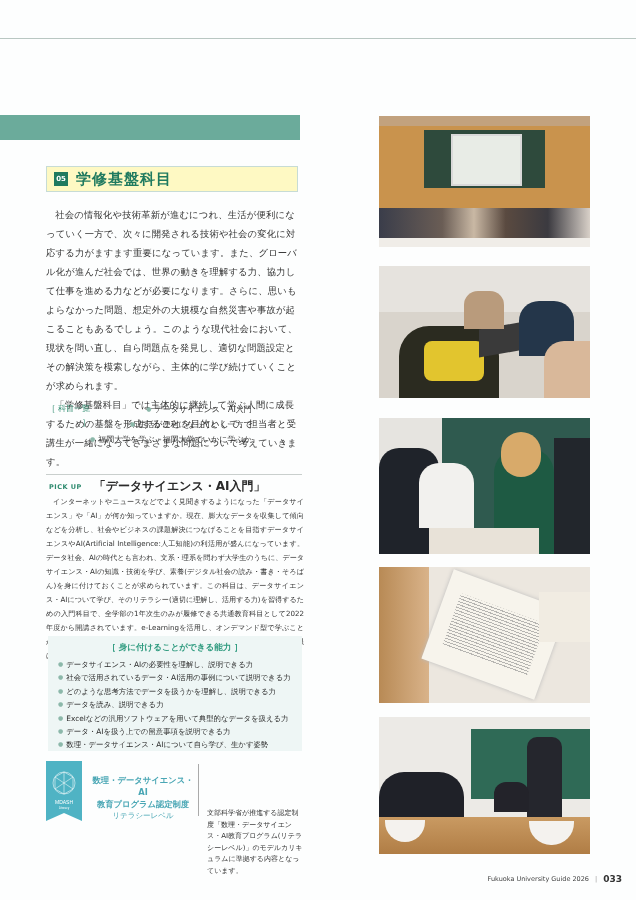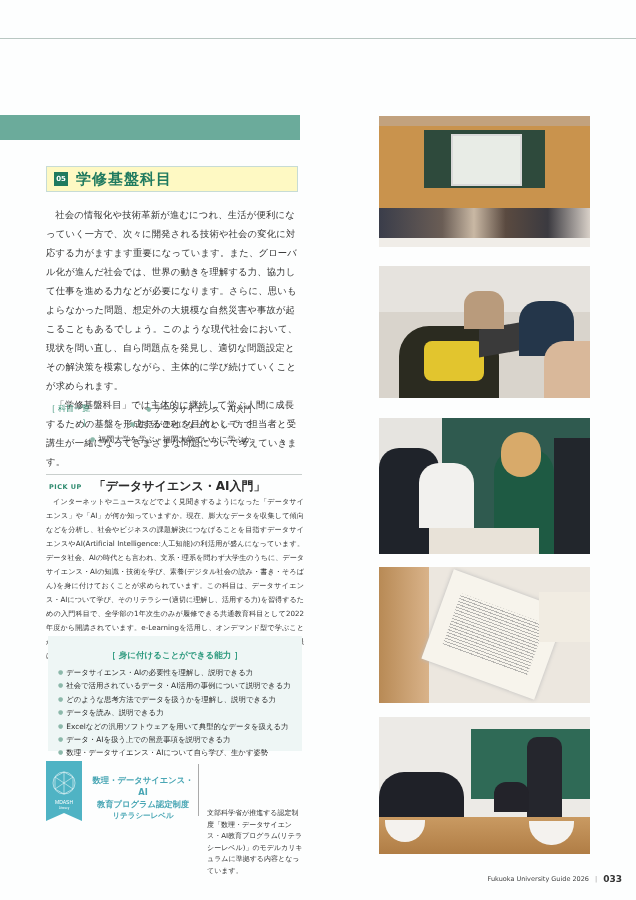--- a/index.html
+++ b/index.html
@@ -40,29 +40,29 @@
   .pickup-title { margin-left: 12px; font-size: 12px; font-weight: bold; color: #2a2a2a; }
 
   .pickup-body {
     position: absolute; left: 46px; top: 495px; width: 258px;
     font-size: 7.1px; line-height: 14px; color: #333; text-align: justify;
   }
   .pickup-body p { margin: 0; text-indent: 1em; }
 
   .skills-box {
     position: absolute; left: 48px; top: 636px; width: 254px; height: 115px;
-    background: #eef6f5; box-sizing: border-box; padding: 14px 10px;
+    background: #eef6f5; box-sizing: border-box; padding: 6px 10px;
   }
   .skills-title { text-align: center; font-size: 8.5px; font-weight: bold; color: #2d9a7e; margin-bottom: 4px; }
   .skills-box ul { list-style: none; margin: 0; padding: 0; font-size: 7.4px; line-height: 12.4px; color: #2b2b2b; }
   .skills-box li::before { content: "●"; color: #8cb8aa; font-size: 6px; margin-right: 3px; vertical-align: 1px; }
 
   .cert-badge { position: absolute; left: 46px; top: 761px; width: 36px; height: 60px; }
   .cert-title { position: absolute; left: 88px; top: 774px; width: 110px; text-align: center; color: #4aa7b5; font-size: 8.3px; line-height: 12px; font-weight: bold; }
-  .cert-sub { font-weight: bold; font-size: 7.5px; display: block; }
+  .cert-sub { font-weight: normal; font-size: 7.5px; display: block; }
   .cert-divider { position: absolute; left: 198px; top: 764px; width: 1px; height: 52px; background: #aaa; }
   .cert-note { position: absolute; left: 207px; top: 808px; width: 98px; font-size: 7px; line-height: 11.5px; color: #333; }
 
   .photo { position: absolute; left: 379px; width: 211px; overflow: hidden; }
   .footer { position: absolute; right: 14px; top: 874px; display: flex; align-items: center; font-size: 6.5px; color: #444; }
   .footer-sep { margin: 0 6px; color: #999; }
   .footer-page { font-size: 9px; font-weight: bold; color: #333; }
 </style>
 </head>
 <body>

